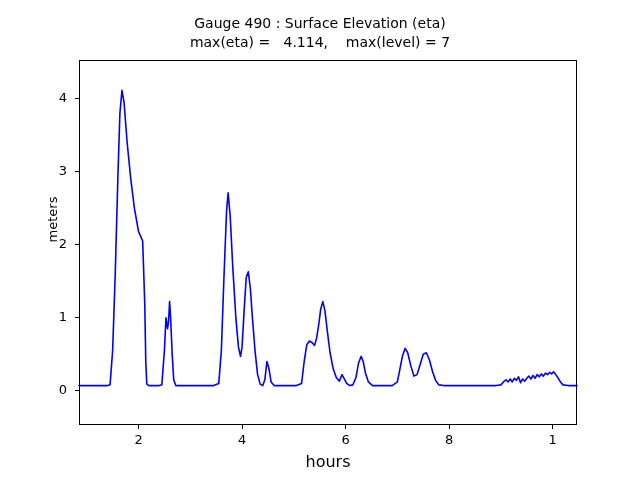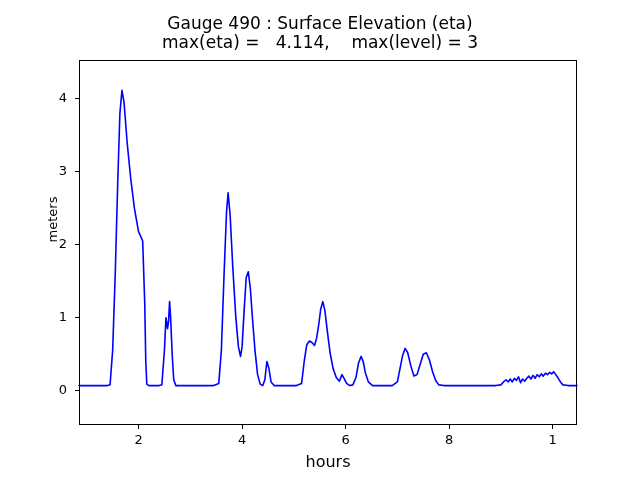--- a/index.html
+++ b/index.html
@@ -5,21 +5,21 @@
   html,body{margin:0;padding:0;}
   body{
     width:640px;height:480px;background:#ffffff;
     font-family:"DejaVu Sans",sans-serif;
     overflow:hidden;position:relative;
   }
   #fig{position:absolute;left:0;top:0;width:640px;height:480px;}
   .title-block{
     position:absolute;left:0;top:14px;width:640px;
     text-align:center;color:#000000;
-    font-size:17px;line-height:19px;
+    font-size:14px;line-height:19px;
     font-family:"DejaVu Sans",sans-serif;
   }
   .title-line{display:block;white-space:pre;}
   .axes-frame{
     position:absolute;left:79px;top:60px;width:498px;height:365px;
     border:1.1px solid #000000;box-sizing:border-box;background:#ffffff;
   }
   svg.plot{position:absolute;left:79px;top:60px;width:498px;height:365px;overflow:visible;}
   .ylabel{
     position:absolute;left:-8px;top:212px;width:120px;
@@ -42,21 +42,21 @@
   .tick-y{width:4px;height:1.1px;}
   .tick-x{width:1.1px;height:4px;}
 </style>
 </head>
 <body>
 
 <div id="fig">
 
   <div class="title-block">
     <span class="title-line">Gauge 490 : Surface Elevation (eta)</span>
-    <span class="title-line">max(eta) =   4.114,    max(level) = 3</span>
+    <span class="title-line">max(eta) =   4.114,    max(level) = 7</span>
   </div>
 
   <div class="axes-frame"></div>
 
   <svg class="plot" viewBox="0 0 498 365" preserveAspectRatio="none">
     <polyline id="data-line" fill="none" stroke="#0000ff" stroke-width="1.6" stroke-linejoin="round" stroke-linecap="round" points="0.00,325.58 12.94,325.58 23.30,325.58 28.47,325.58 31.06,324.85 33.65,290.54 36.24,213.89 38.83,118.99 40.90,53.29 42.97,30.37 45.04,42.34 48.14,82.49 51.77,118.99 55.39,148.19 59.53,171.55 62.12,177.39 63.67,181.04 65.74,243.09 66.78,301.49 67.81,324.12 69.89,325.58 75.06,325.58 80.24,325.58 82.83,324.85 85.42,290.54 86.97,257.69 88.52,268.64 89.56,261.34 90.59,241.63 91.63,257.69 93.18,294.19 94.73,319.74 96.80,325.58 100.95,325.58 108.71,325.58 121.65,325.58 134.59,325.58 139.77,323.39 142.36,290.54 144.95,217.54 147.54,151.84 149.09,132.86 151.16,155.49 153.75,206.59 156.85,257.69 159.44,286.89 161.51,296.38 163.07,286.89 165.14,250.39 167.21,217.54 169.28,211.70 171.35,228.49 173.42,257.69 176.01,290.54 178.60,314.63 181.19,324.12 183.77,325.58 185.84,319.74 187.91,301.49 189.99,308.79 192.06,321.93 195.16,325.58 199.30,325.58 207.07,325.58 217.42,325.58 222.60,323.39 225.19,301.49 227.78,284.70 230.36,281.05 232.95,282.51 235.54,285.43 237.61,278.13 239.68,264.99 241.75,248.93 243.82,241.63 245.89,250.39 248.48,272.29 251.07,292.73 254.18,308.79 257.28,317.55 260.39,321.20 262.98,314.63 265.05,318.28 267.64,323.39 270.74,325.58 273.85,324.85 276.95,317.55 279.54,302.95 282.13,296.38 284.20,301.49 286.27,312.44 289.38,321.93 293.52,325.58 302.84,325.58 313.19,325.58 318.37,321.93 320.96,308.79 323.54,295.65 326.13,288.35 328.72,292.73 331.83,305.87 334.93,316.09 338.04,314.63 341.15,304.41 344.25,294.19 347.36,292.73 350.46,300.03 353.57,311.71 356.68,320.47 359.78,324.85 364.96,325.58 375.31,325.58 390.84,325.58 406.37,325.58 416.73,325.58 421.90,324.85 424.49,321.93 427.08,319.74 429.15,321.93 431.22,319.01 433.29,321.93 435.36,318.28 437.43,320.47 439.50,316.82 441.57,322.66 443.64,319.01 445.72,321.20 447.79,318.28 449.86,316.09 451.93,319.01 454.00,315.36 456.07,318.28 458.14,314.63 460.21,316.82 462.28,313.90 464.35,316.09 466.42,313.17 468.49,314.63 470.56,312.44 472.63,313.90 474.70,311.71 476.78,314.63 478.85,317.55 481.43,321.93 484.02,324.85 489.20,325.58 498.00,325.58"></polyline>
   </svg>
 
   <div class="ylabel">meters</div>
   <div class="xlabel">hours</div>

